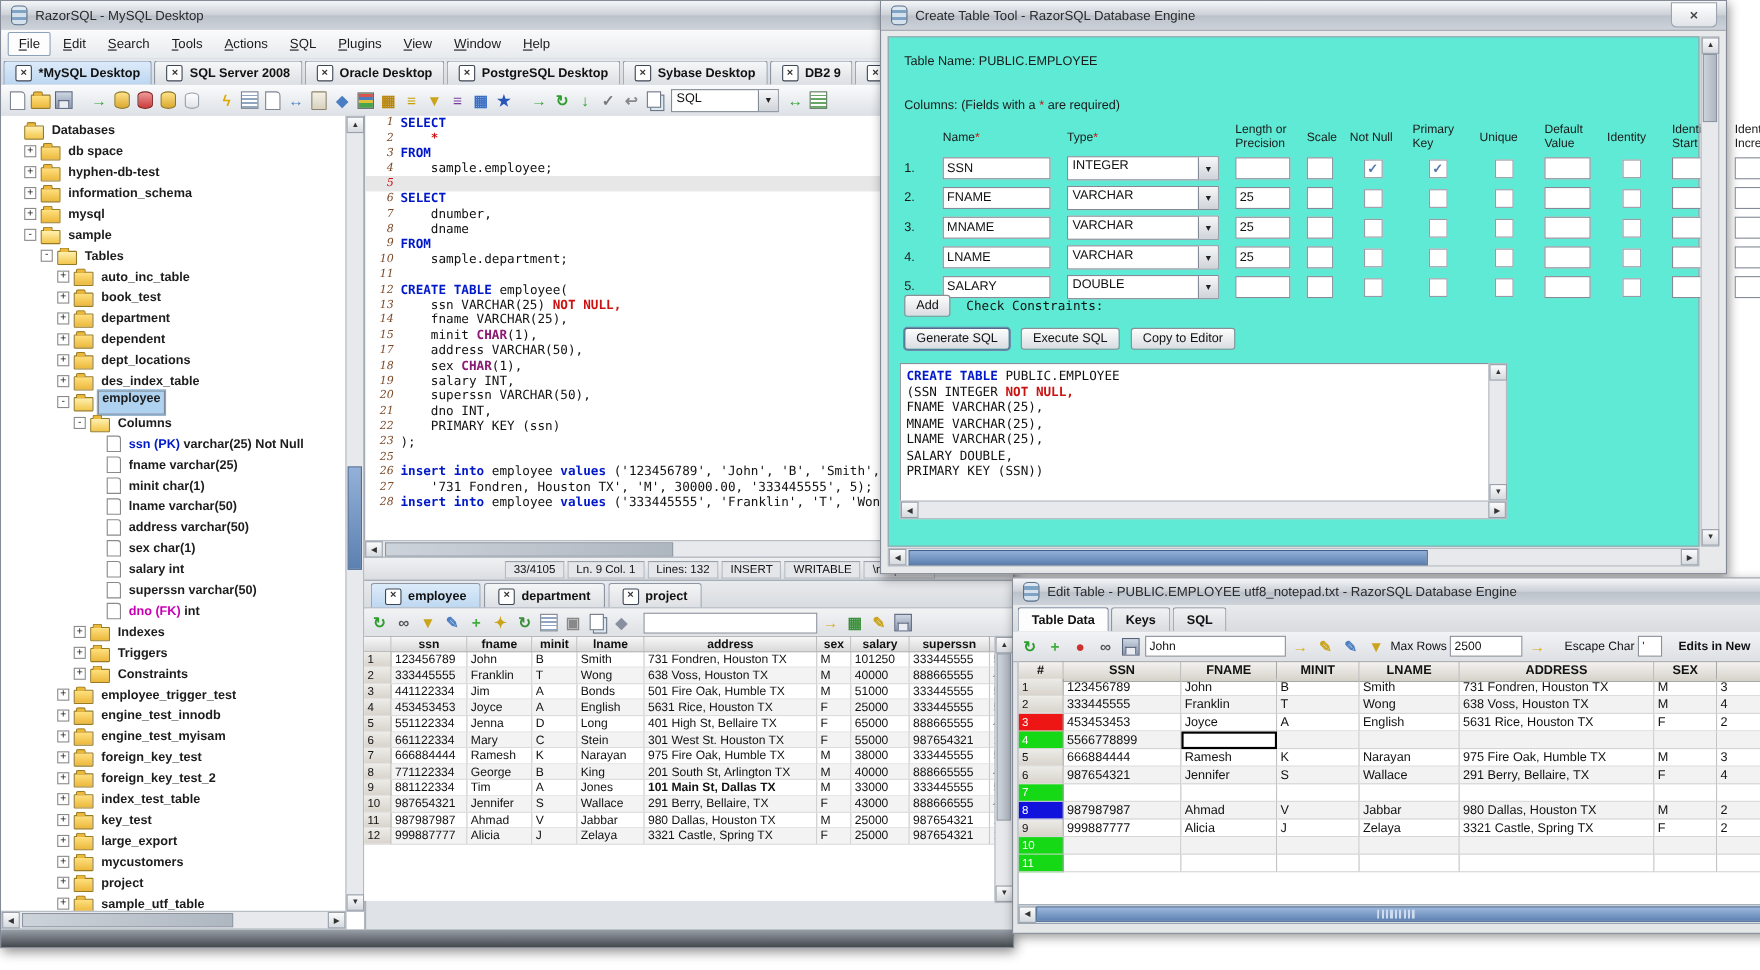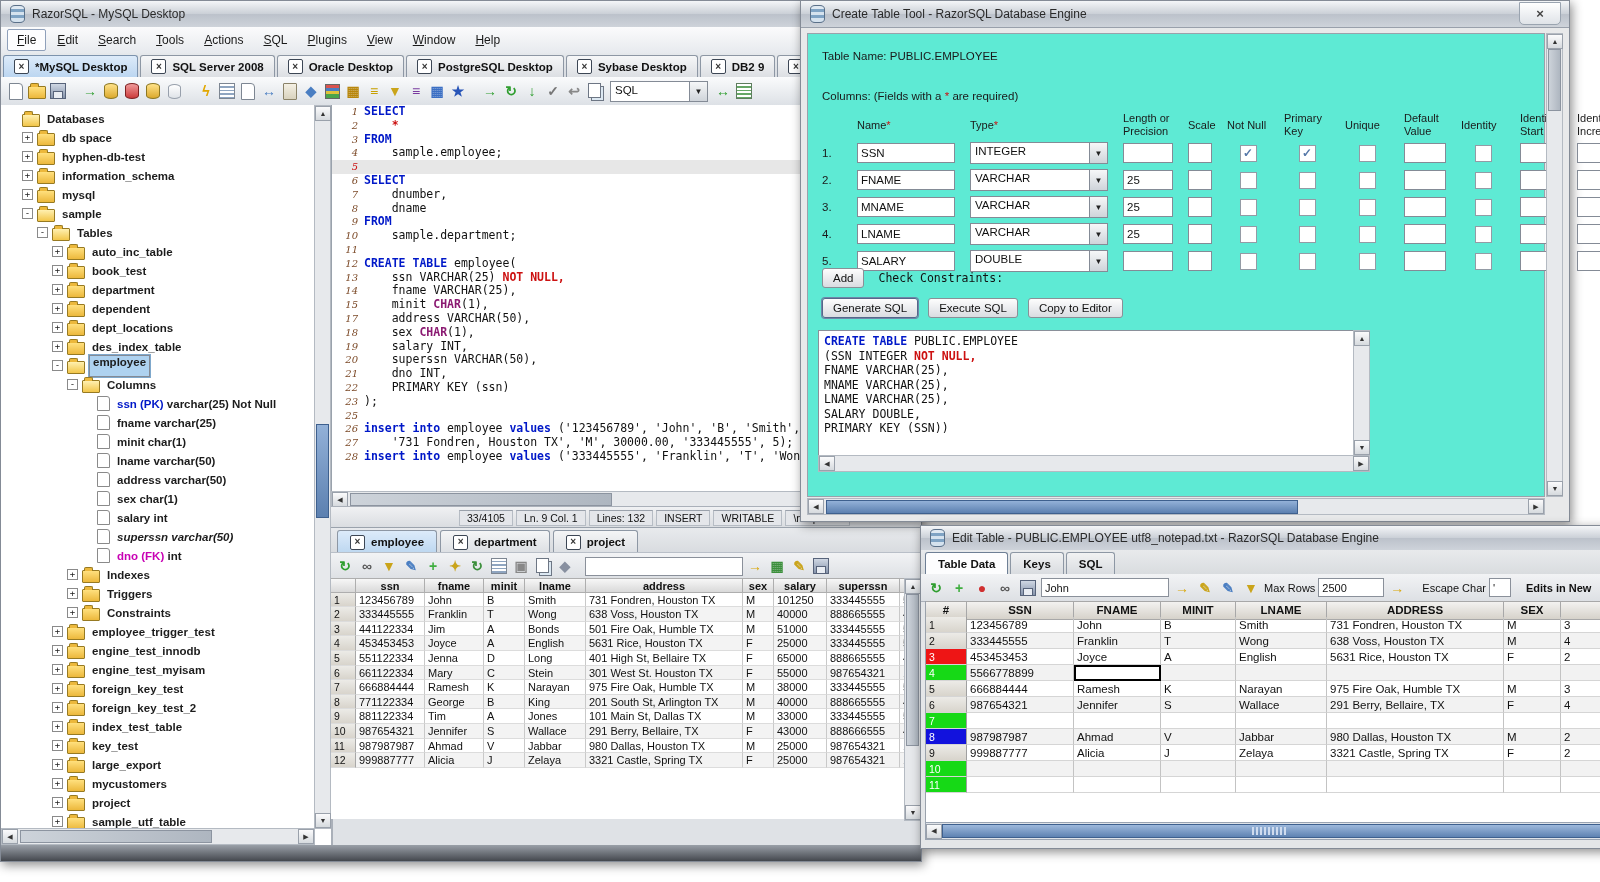--- a/index.html
+++ b/index.html
@@ -366,21 +366,21 @@
         <div class="trow" style="padding-left: 81px;">
           <span class="tsp" style="width: 15px;"></span>
           <span class="docic"></span>
           <span class="tlabel">sex char(1)</span>
         </div>
         <div class="trow" style="padding-left: 81px;">
           <span class="tsp" style="width: 15px;"></span>
           <span class="docic"></span>
           <span class="tlabel">salary int</span>
         </div>
-        <div class="trow" style="padding-left: 81px; font-style: italic;">
+        <div class="trow" style="padding-left: 81px;">
           <span class="tsp" style="width: 15px;"></span>
           <span class="docic"></span>
           <span class="tlabel">superssn varchar(50)</span>
         </div>
         <div class="trow" style="padding-left: 81px;">
           <span class="tsp" style="width: 15px;"></span>
           <span class="docic"></span>
           <span class="tlabel"><span class="pre-mag">dno (FK)</span> int</span>
         </div>
         <div class="trow" style="padding-left: 66px;">
@@ -654,21 +654,21 @@
         <span class="rcell data" style="width: 46px;">40000</span>
         <span class="rcell data" style="width: 66px;">888665555</span>
         <span class="rcell data" style="width: 28px;">4</span>
       </div>
       <div class="rrow">
         <span class="rcell rnum" style="width: 18px;">9</span>
         <span class="rcell data" style="width: 62px;">881122334</span>
         <span class="rcell data" style="width: 52px;">Tim</span>
         <span class="rcell data" style="width: 34px;">A</span>
         <span class="rcell data" style="width: 54px;">Jones</span>
-        <span class="rcell data" style="width: 150px;">101 Main St, Dallas TX</span>
+        <span class="rcell data" style="width: 150px; font-weight: bold;">101 Main St, Dallas TX</span>
         <span class="rcell data" style="width: 24px;">M</span>
         <span class="rcell data" style="width: 46px;">33000</span>
         <span class="rcell data" style="width: 66px;">333445555</span>
         <span class="rcell data" style="width: 28px;">5</span>
       </div>
       <div class="rrow">
         <span class="rcell rnum" style="width: 18px;">10</span>
         <span class="rcell data" style="width: 62px;">987654321</span>
         <span class="rcell data" style="width: 52px;">Jennifer</span>
         <span class="rcell data" style="width: 34px;">S</span>

